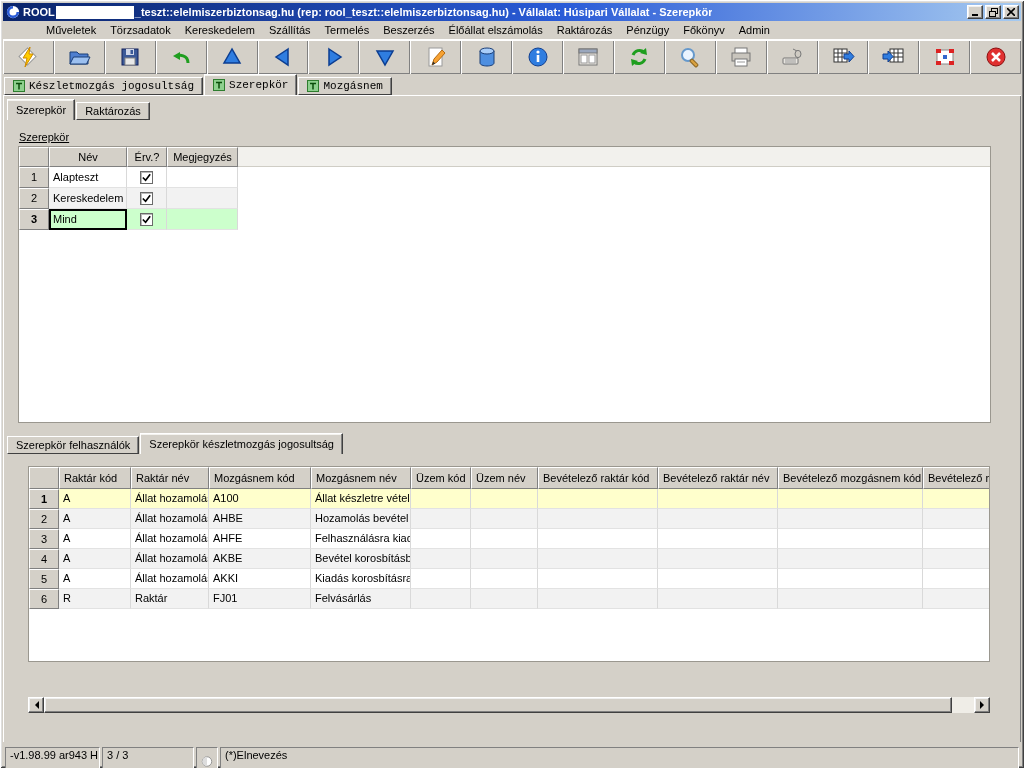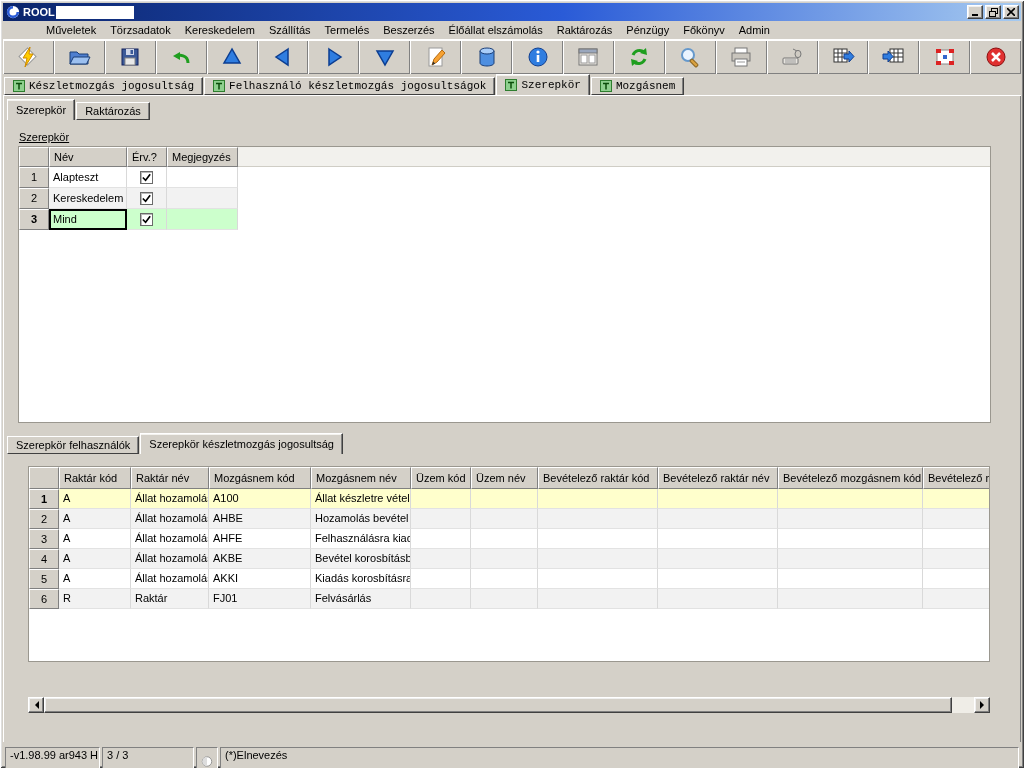--- a/index.html
+++ b/index.html
@@ -47,21 +47,21 @@
   .page{ position:absolute; left:3px; top:95px; right:3px; bottom:26px; background:#d4d0c8;
     box-shadow: inset 0 1px 0 #fff, inset -1px 0 0 #808080, inset 1px 0 0 #fff; }
   .subtabs{ position:absolute; left:4px; top:4px; height:21px; }
   .lowtabs{ position:absolute; left:4px; top:338px; height:21px; }
 
   .grid-label{ position:absolute; left:16px; top:36px; text-decoration:underline; }
 
   
   .ugrid{ position:absolute; left:15px; top:51px; width:973px; height:277px; background:#fff;
     border:1px solid #9a978f; overflow:hidden; }
-  .ghead{ display:flex; height:20px; }
+  .ghead{ display:flex; height:20px;text-align:center; }
   .grow{ display:flex; height:21px; }
   .hcell{ background:#d4d0c8; border:1px solid; border-color:#fff #808080 #808080 #fff;
     padding:0 4px; line-height:18px; white-space:nowrap; overflow:hidden; flex:none; }
   .hfill{ flex:1; background:#f2f1ed; border-bottom:1px solid #cfcdc5; }
   .rownum{ background:#d4d0c8; border:1px solid; border-color:#fff #808080 #808080 #fff;
     text-align:center; line-height:19px; flex:none; }
   .dcell{ padding:0 4px; line-height:20px; white-space:nowrap; overflow:hidden;
     border-right:1px solid #d9d9d9; border-bottom:1px solid #e2e2e2; flex:none; background:#fff; }
   .rfill{ flex:1; background:#fff; }
   .u0{width:30px} .u1{width:78px} .u2{width:40px} .u3{width:71px}
@@ -111,20 +111,21 @@
 <div class="window">
 
   <div class="titlebar">
     <svg class="app-ic" viewBox="0 0 16 16">
       <circle cx="8" cy="8" r="7" fill="#fff"></circle>
       <path d="M8 1a7 7 0 1 0 7 7h-3a4 4 0 1 1-4-4z" fill="#2a5bd7"></path>
     </svg>
     <span class="title-text">
       <span>ROOL</span>
       <span class="redact"></span>
+      <span>_teszt::elelmiszerbiztonsag.hu (rep: rool_teszt::elelmiszerbiztonsag.hu) - Vállalat: Húsipari Vállalat - Szerepkör</span>
     </span>
     <span class="winbtns">
       <button class="wbtn">
         <svg width="8" height="8" viewBox="0 0 8 8">
             <rect x="1" y="6" width="6" height="2" fill="#000"></rect>
           </svg>
       </button>
       <button class="wbtn">
         <svg width="9" height="9" viewBox="0 0 9 9">
           <rect x="2.5" y="0.5" width="6" height="5" fill="none" stroke="#000"></rect>
@@ -298,27 +299,20 @@
   </div>
 
   <div class="maintabs tabrow">
     <div class="tab">
       <svg class="ticon" viewBox="0 0 12 12">
         <rect x="0.5" y="0.5" width="11" height="11" fill="#8ed08e" stroke="#2e7d2e"></rect>
         <path d="M3 3.5h6M6 3.5v6" stroke="#0a4d0a" stroke-width="1.5" fill="none"></path>
       </svg>
       <span>Készletmozgás jogosultság</span>
     </div>
-    <div class="tab">
-      <svg class="ticon" viewBox="0 0 12 12">
-        <rect x="0.5" y="0.5" width="11" height="11" fill="#8ed08e" stroke="#2e7d2e"></rect>
-        <path d="M3 3.5h6M6 3.5v6" stroke="#0a4d0a" stroke-width="1.5" fill="none"></path>
-      </svg>
-      <span>Felhasználó készletmozgás jogosultságok</span>
-    </div>
     <div class="tab active">
       <svg class="ticon" viewBox="0 0 12 12">
         <rect x="0.5" y="0.5" width="11" height="11" fill="#8ed08e" stroke="#2e7d2e"></rect>
         <path d="M3 3.5h6M6 3.5v6" stroke="#0a4d0a" stroke-width="1.5" fill="none"></path>
       </svg>
       <span>Szerepkör</span>
     </div>
     <div class="tab">
       <svg class="ticon" viewBox="0 0 12 12">
         <rect x="0.5" y="0.5" width="11" height="11" fill="#8ed08e" stroke="#2e7d2e"></rect>

